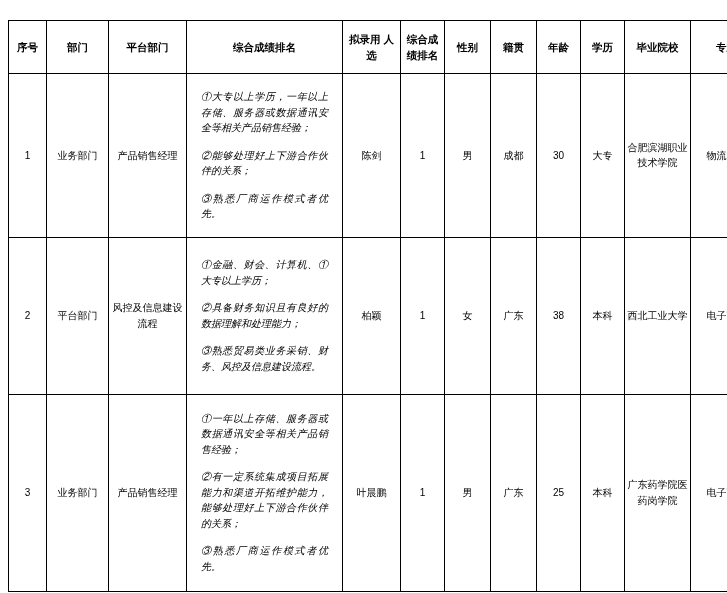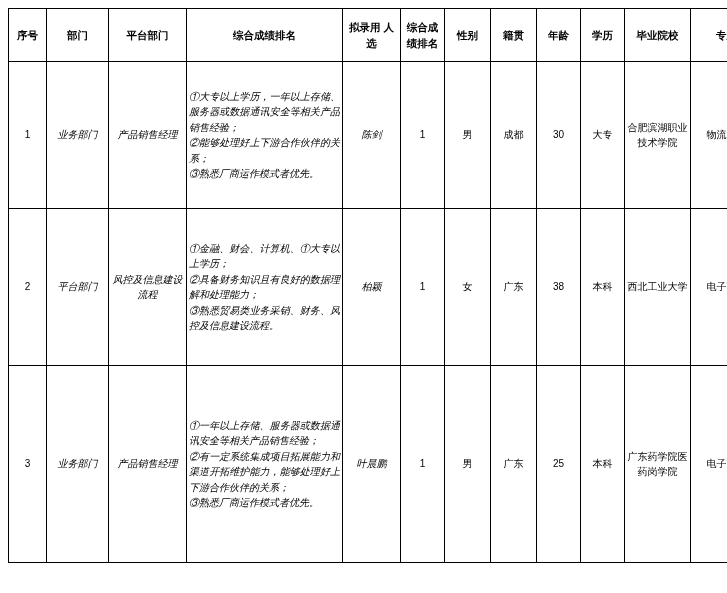--- a/index.html
+++ b/index.html
@@ -7,21 +7,21 @@
     padding: 0;
     background: #ffffff;
   }
   body {
     width: 727px;
     height: 593px;
     font-family: "Liberation Sans", sans-serif;
     color: #000000;
   }
   .sheet {
-    padding: 8px 8px 0 8px;
+    padding: 20px 8px 0 8px;
     box-sizing: border-box;
   }
   table.recruit {
     border-collapse: collapse;
     table-layout: fixed;
     width: 711px;
     margin: 0 auto;
   }
   table.recruit th,
   table.recruit td {
@@ -53,26 +53,25 @@
   col.c-school   { width: 66px; }
   col.c-major    { width: 72px; }
 
   .req-cell {
     text-align: left;
     padding: 6px 6px;
     line-height: 1.9;
     font-style: italic;
   }
   .req-cell p {
-    margin: 0;
+    margin: 12px;
     text-align: justify;
     text-justify: inter-ideograph;
   }
   .ital {
-    font-style: italic;
   }
   .cell-stack {
     line-height: 1.8;
   }
   td.row-tall-1 { height: 140px; }
   td.row-tall-2 { height: 150px; }
   td.row-tall-3 { height: 190px; }
 </style>
 </head>
 <body>

